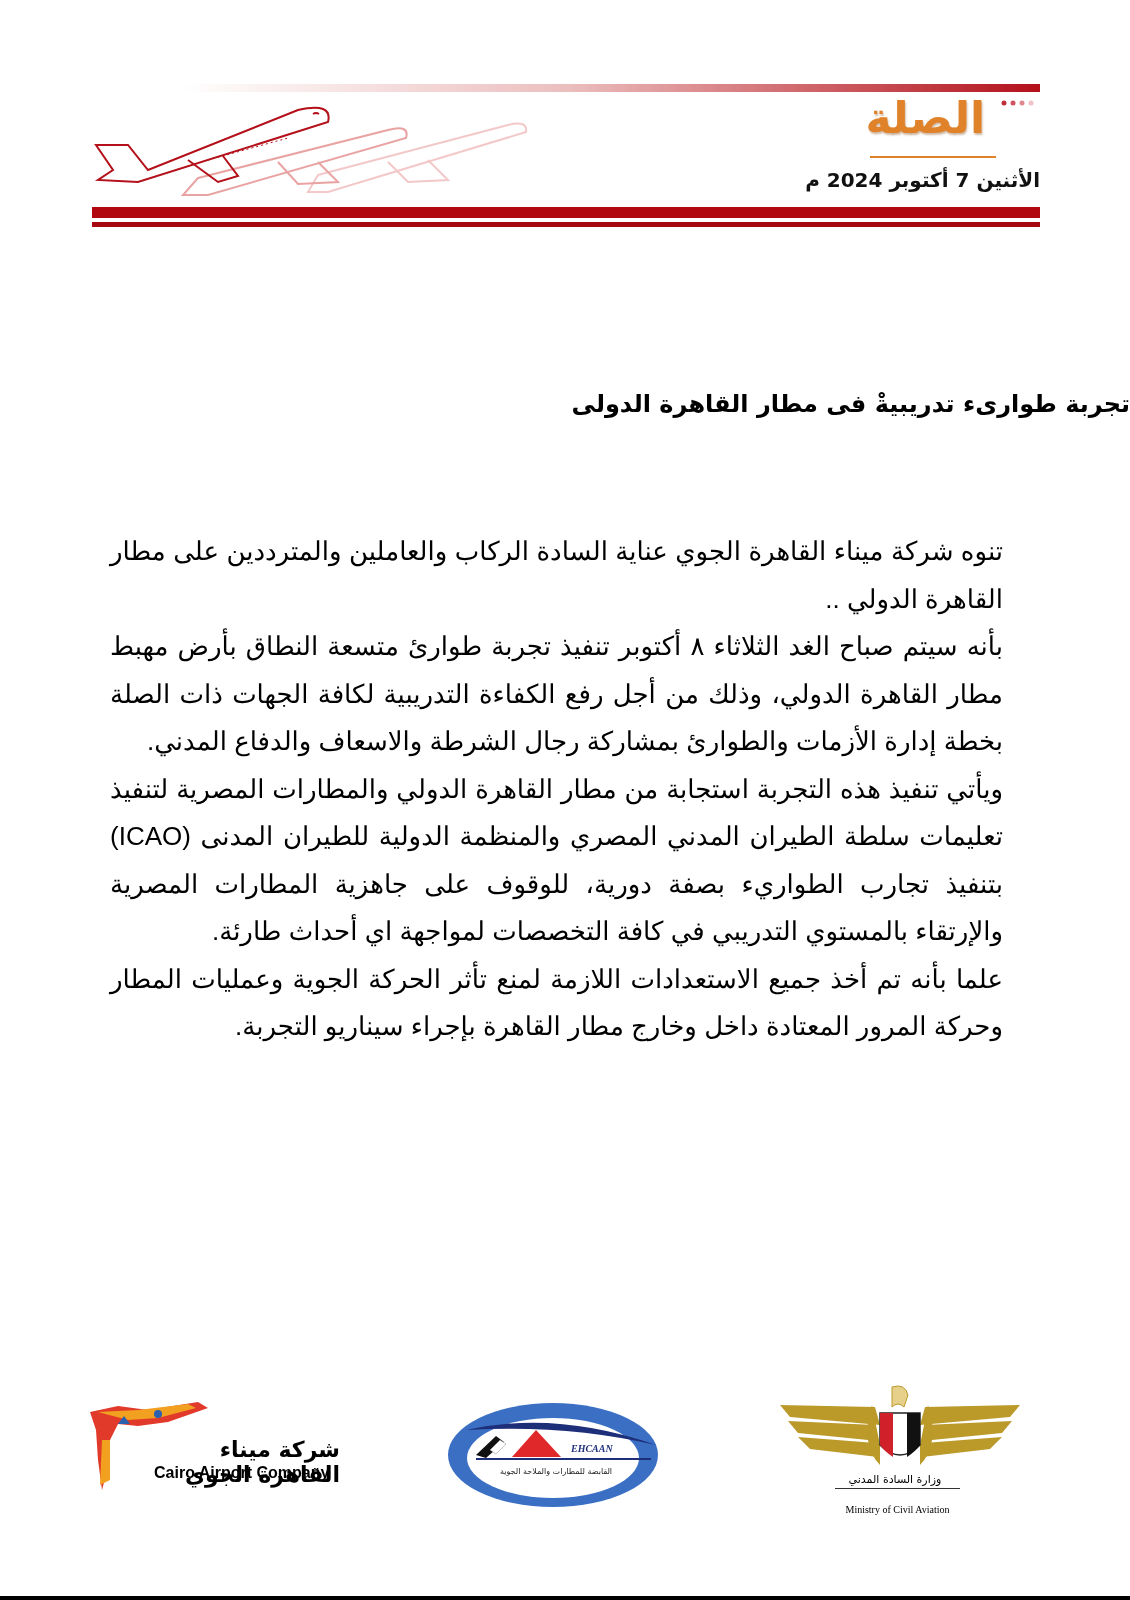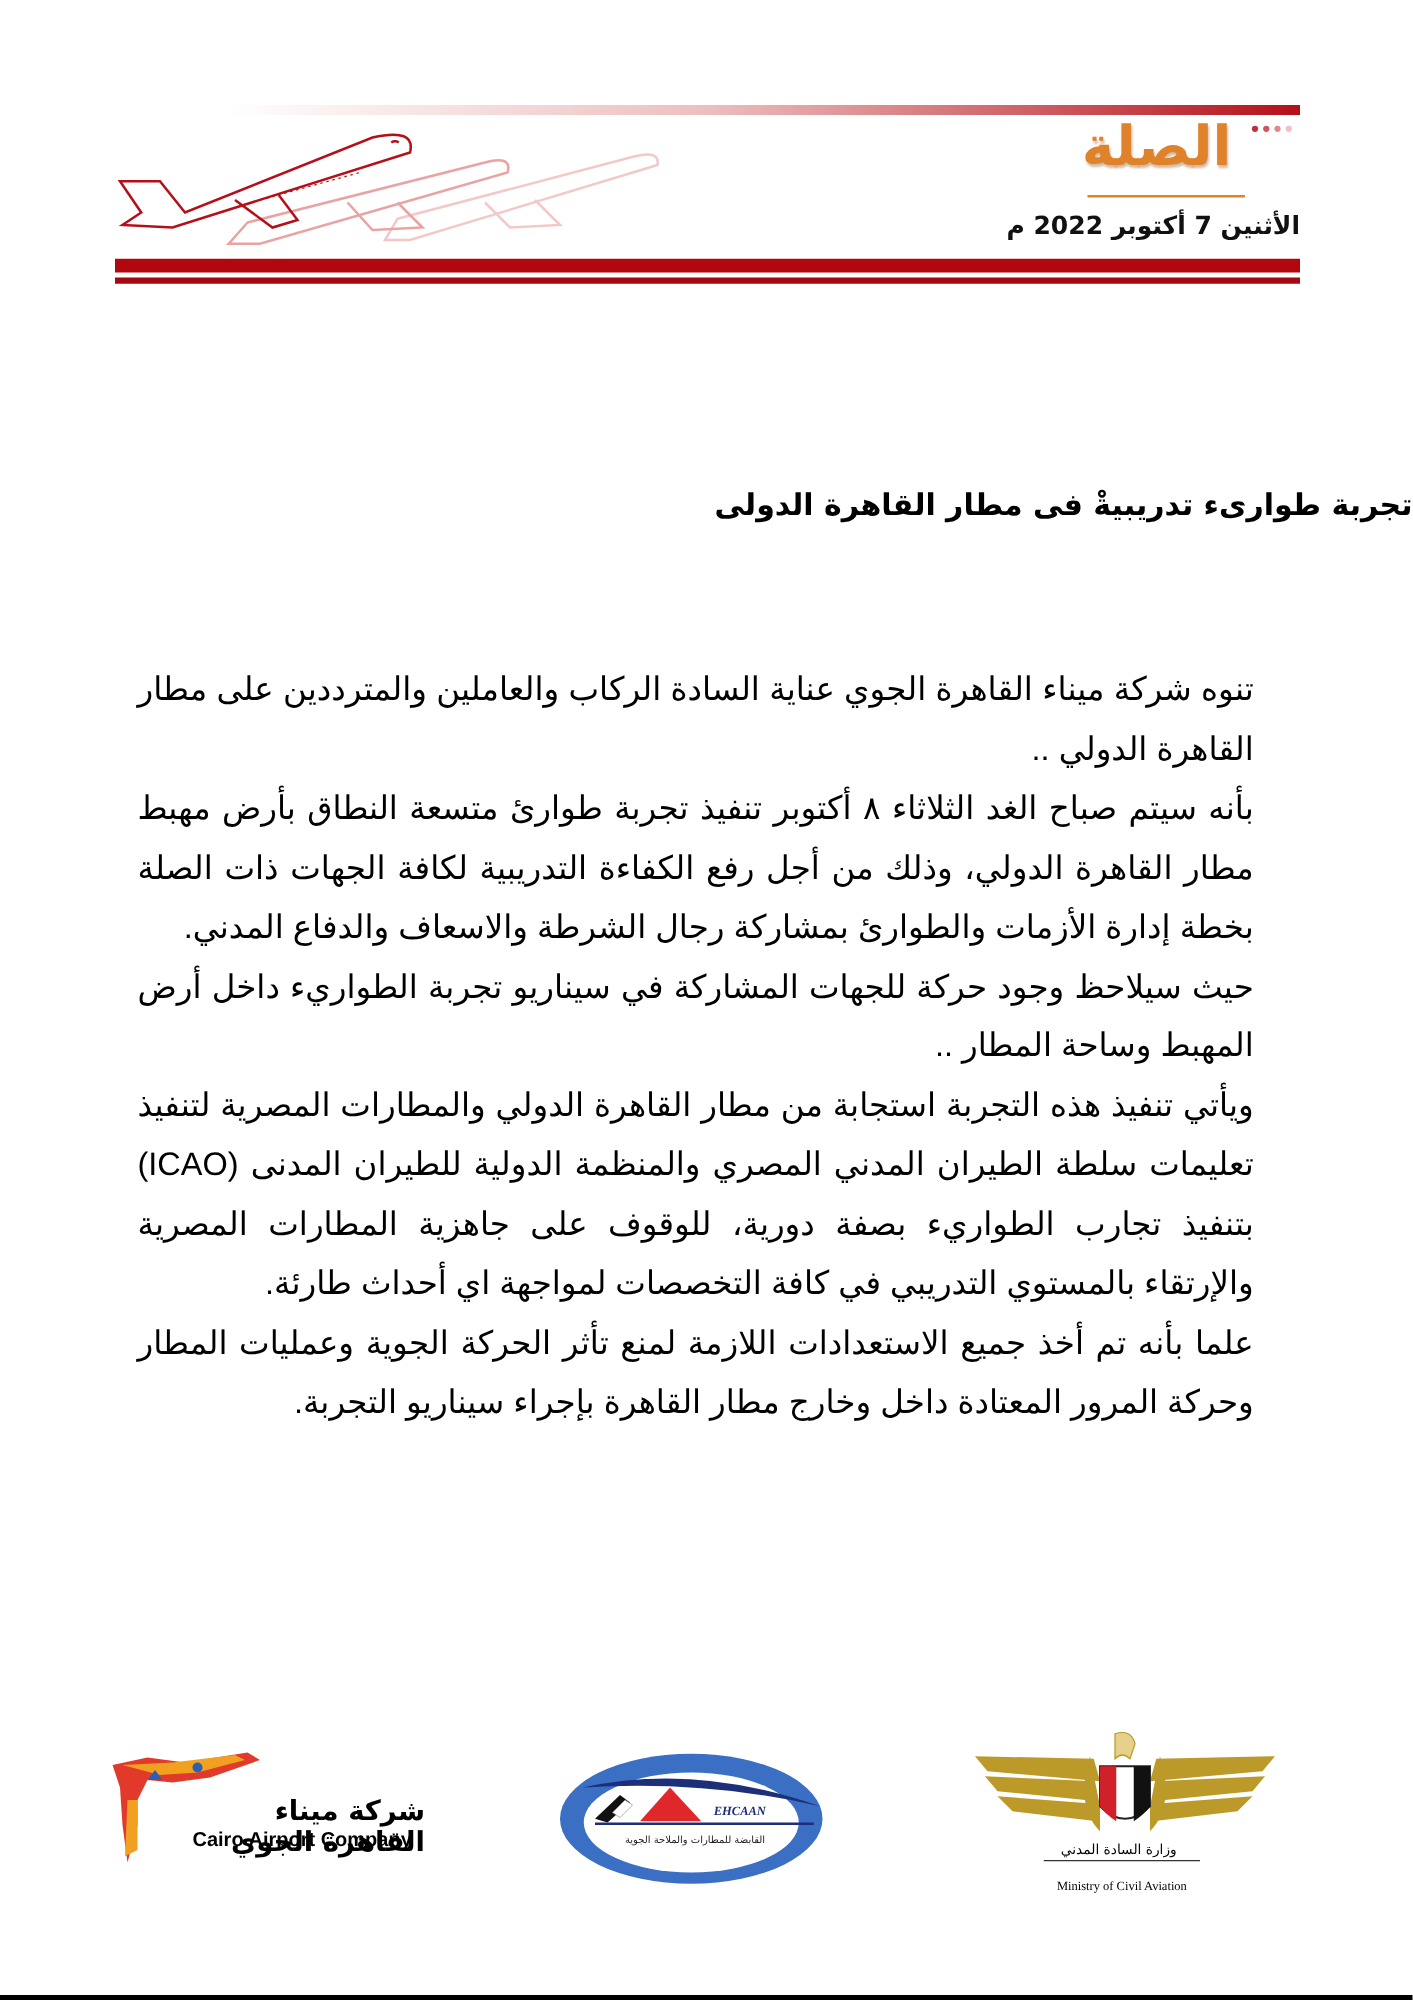--- a/index.html
+++ b/index.html
@@ -74,31 +74,30 @@
 </svg>
 
 <div class="notice-title">الصلة</div>
 <div class="notice-underline"></div>
 <svg class="dots" viewBox="0 0 40 6">
   <circle cx="4" cy="3" r="2.5" fill="#c0303a"></circle>
     <circle cx="13" cy="3" r="2.5" fill="#d05560"></circle>
   <circle cx="22" cy="3" r="2.5" fill="#e08890"></circle>
     <circle cx="31" cy="3" r="2.5" fill="#f0c0c4"></circle>
 </svg>
-<div class="date-line">الأثنين 7 أكتوبر 2022 م</div>
+<div class="date-line">الأثنين 7 أكتوبر 2024 م</div>
 
 <div class="red-bar-thick"></div>
 <div class="red-bar-thin"></div>
 
 <div class="headline">تجربة طوارىء تدريبيةْ فى مطار القاهرة الدولى</div>
 
 <div class="body-text">
   <p>تنوه شركة ميناء القاهرة الجوي عناية السادة الركاب والعاملين والمترددين على مطار القاهرة الدولي ..</p>
   <p>بأنه سيتم صباح الغد الثلاثاء ٨ أكتوبر تنفيذ تجربة طوارئ متسعة النطاق بأرض مهبط مطار القاهرة الدولي، وذلك من أجل رفع الكفاءة التدريبية لكافة الجهات ذات الصلة بخطة إدارة الأزمات والطوارئ بمشاركة رجال الشرطة والاسعاف والدفاع المدني.</p>
-  <p>حيث سيلاحظ وجود حركة للجهات المشاركة في سيناريو تجربة الطواريء داخل أرض المهبط وساحة المطار ..</p>
   <p>ويأتي تنفيذ هذه التجربة استجابة من مطار القاهرة الدولي والمطارات المصرية لتنفيذ تعليمات سلطة الطيران المدني المصري والمنظمة الدولية للطيران المدنى (ICAO) بتنفيذ تجارب الطواريء بصفة دورية، للوقوف على جاهزية المطارات المصرية والإرتقاء بالمستوي التدريبي في كافة التخصصات لمواجهة اي أحداث طارئة.</p>
   <p>علما بأنه تم أخذ جميع الاستعدادات اللازمة لمنع تأثر الحركة الجوية وعمليات المطار وحركة المرور المعتادة داخل وخارج مطار القاهرة بإجراء سيناريو التجربة.</p>
 </div>
 
 <svg class="logo logo-cairo" viewBox="0 0 260 100">
   <path d="M2 12 L30 6 L60 10 L110 2 L120 8 L80 22 L50 26 L30 24 L22 40 L22 60 L14 90 L10 60 L8 30 Z" fill="#e23a2a"></path>
   <path d="M10 12 L50 10 L100 4 L108 8 L70 18 L40 20 Z" fill="#f2a020"></path>
   <path d="M14 40 L22 40 L22 80 L12 85 Z" fill="#f2a020"></path>
   <circle cx="70" cy="14" r="4" fill="#2a60b0"></circle>
   <path d="M30 24 l6 -8 l6 8 z" fill="#2a60b0"></path>

